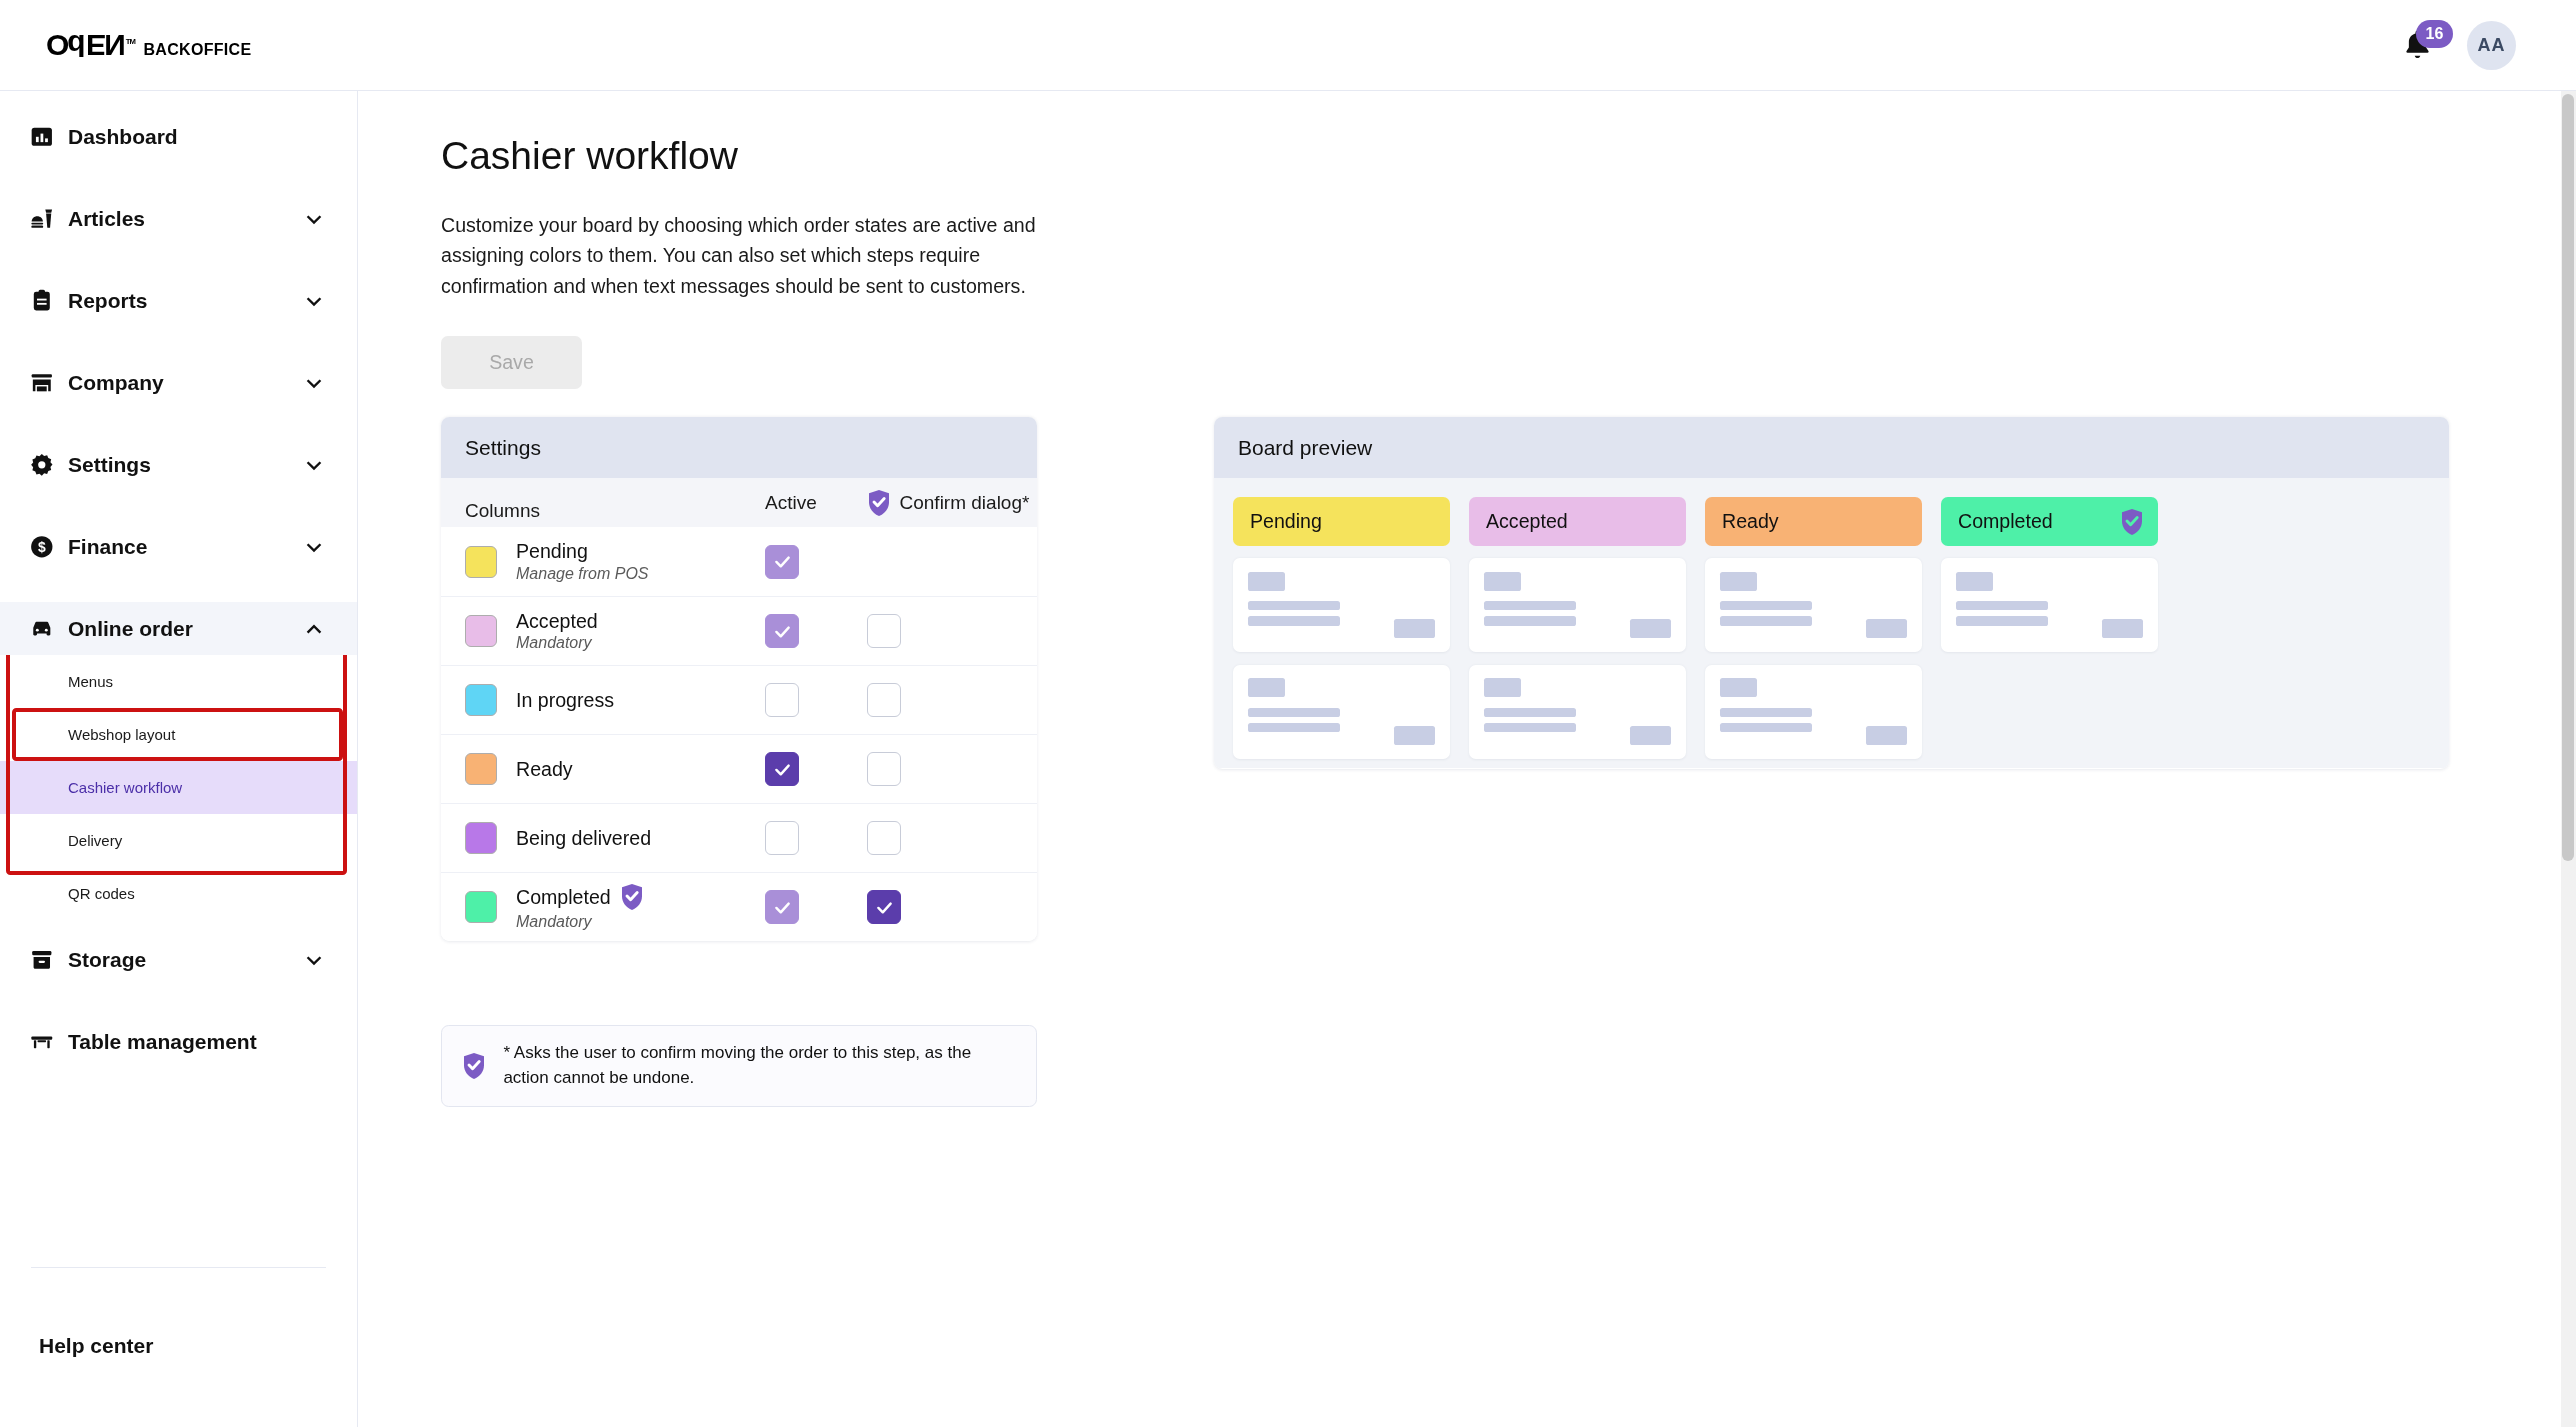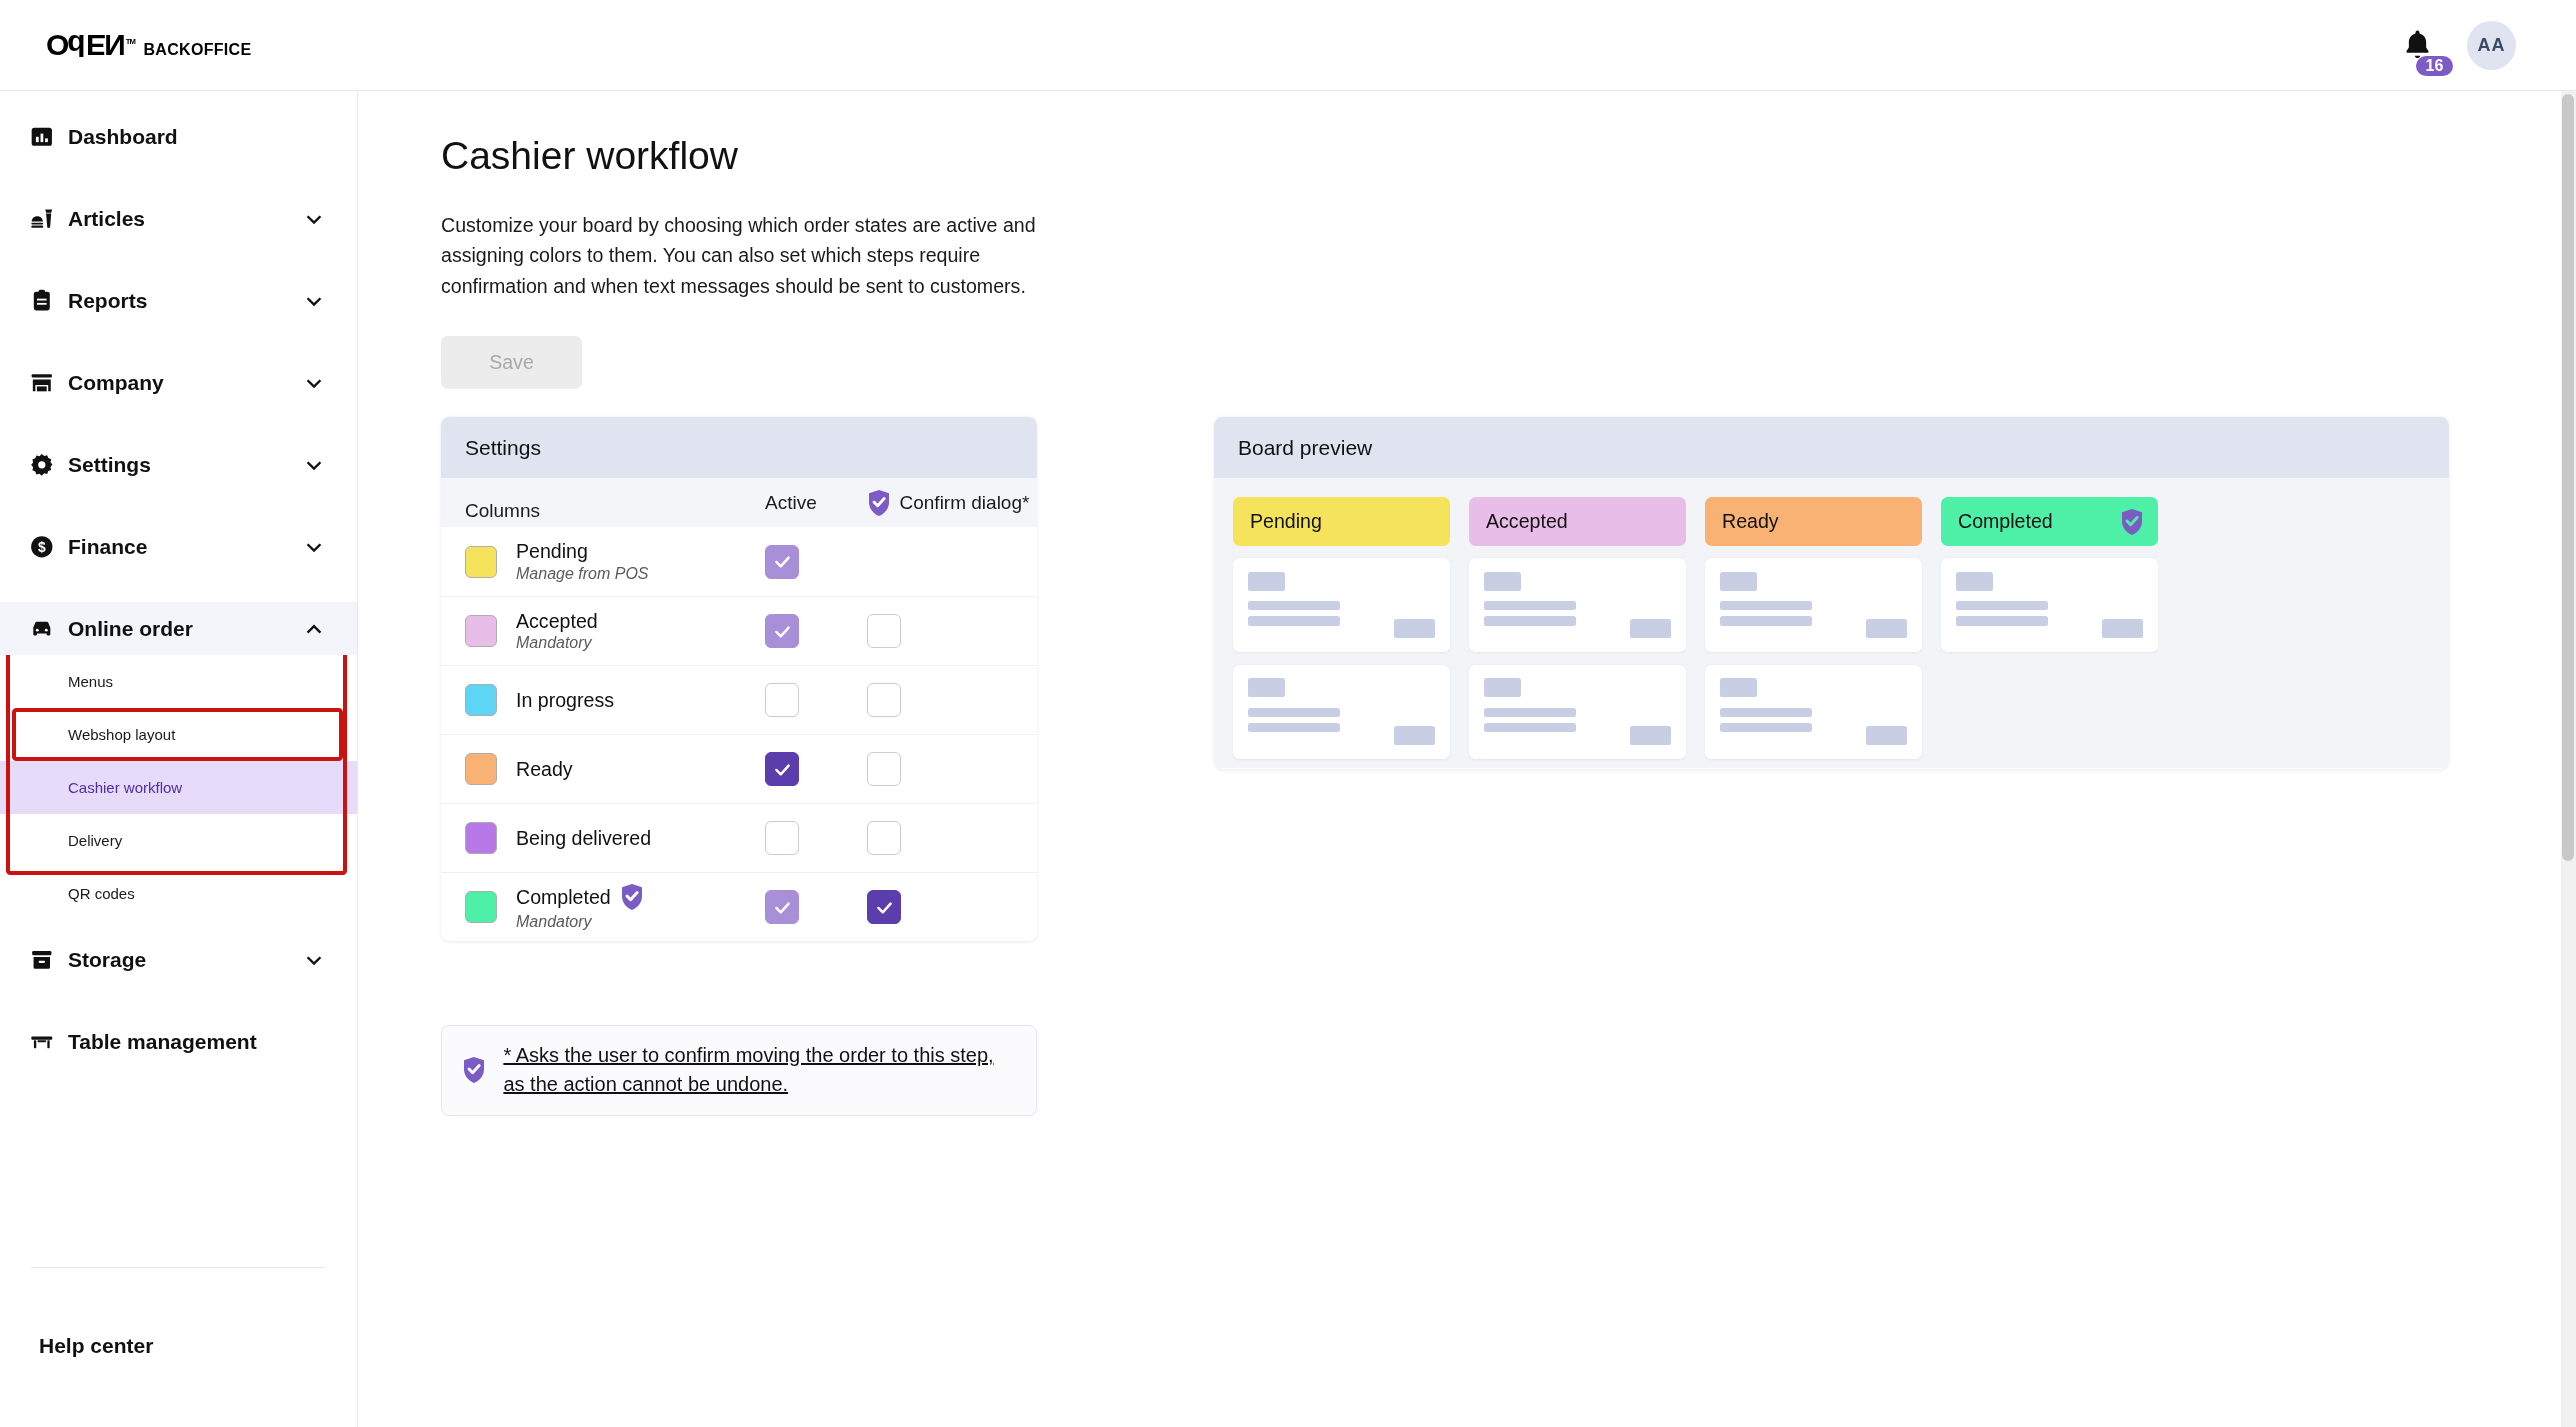--- a/index.html
+++ b/index.html
@@ -21,24 +21,24 @@
   .logo-mark { font-size: 30px; font-weight: 700; letter-spacing: -0.9px; color: #000; line-height: 1; position: relative; }
   .logo-mark .flip { display: inline-block; transform: scaleY(-1); }
   .logo-mark .rot { display: inline-block; transform: rotate(180deg); }
   .logo-tm { font-size: 7.7px; vertical-align: super; color: #000; }
   .logo-word { font-size: 16px; font-weight: 700; letter-spacing: 0.3px; color: #000; }
 
   .topbar-right { display: flex; align-items: center; gap: 31px; margin-right: 60px; }
   .bell-wrap { position: relative; width: 37px; height: 37px; }
   .badge {
     position: absolute; left: 17px; top: -6.8px;
-    min-width: 37px; height: 20px; padding: 0 7.7px;
+    min-width: 37px; height: 28px; padding: 0 7.7px;
     background: #7C5BC4; color: #fff; border-radius: 14.5px;
     font-size: 16px; font-weight: 700;
-    display: flex; align-items: center; justify-content: center; margin-top: 36px;
+    display: flex; align-items: center; justify-content: center;
   }
   .avatar {
     width: 49px; height: 49px; border-radius: 50%;
     background: #dfe4f0; color: #3b4a63;
     font-size: 18px; font-weight: 600; letter-spacing: 0.9px;
     display: flex; align-items: center; justify-content: center;
   }
 
   
   #sidebar {
@@ -136,21 +136,21 @@
   .cbox svg { width: 21px; height: 21px; stroke: #fff; stroke-width: 2.8; fill: none; }
 
   .shield { width: 24px; height: 28px; flex: 0 0 24px; }
   .shield svg { width: 24px; height: 28px; }
 
   .footnote {
     position: absolute; left: 82px; top: 934px; width: 596px; min-height: 75px;
     background: #fbfbfe; border: 0.9px solid #e3e6f0; border-radius: 7.7px;
     display: flex; align-items: center; gap: 17px; padding: 15.3px 20.4px;
   }
-  .footnote-text { font-size: 20px; line-height: 1.45; color: #111; text-decoration: underline; }
+  .footnote-text { font-size: 17px; line-height: 1.45; color: #111; }
 
   
   #board-panel { left: 855px; top: 326px; width: 1235px; height: 352px;
     box-shadow: 0 0.9px 3.4px rgba(30,40,80,.10); }
   .board-body { background: #f2f4f8; padding: 19px 19px 0 19px; height: 290px; }
   .board-cols { display: flex; gap: 19px; align-items: flex-start; }
   .bcol { width: 217px; }
   .bcol-head {
     height: 49px; border-radius: 6.8px; display: flex; align-items: center;
     justify-content: space-between; padding: 0 13.6px 0 17px;

